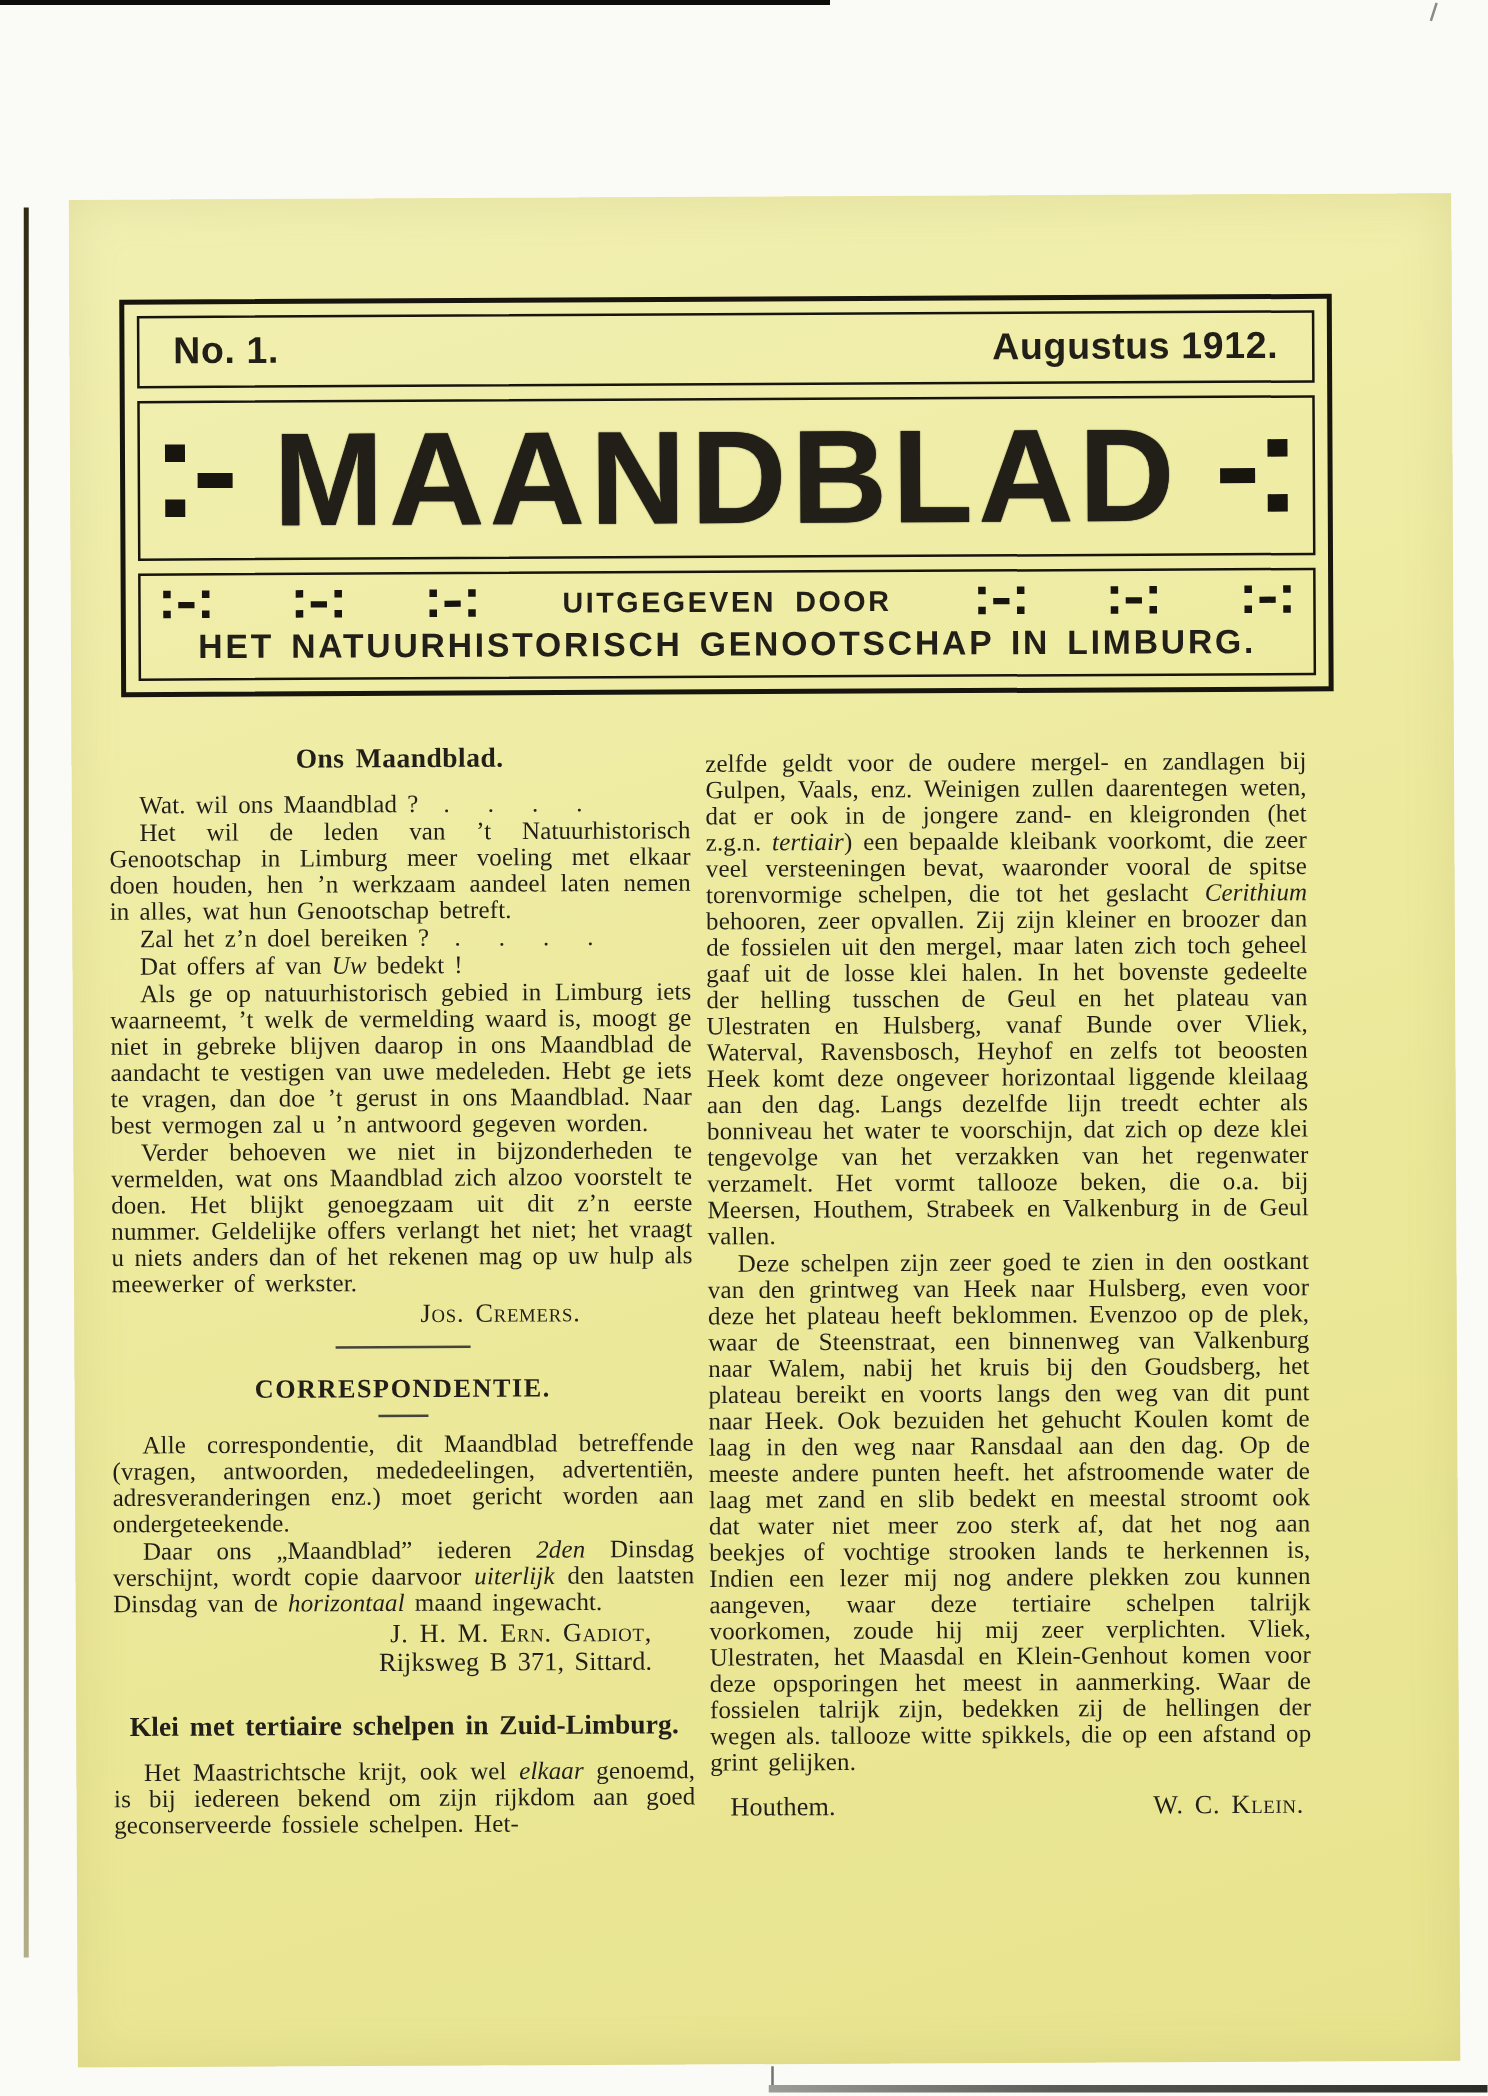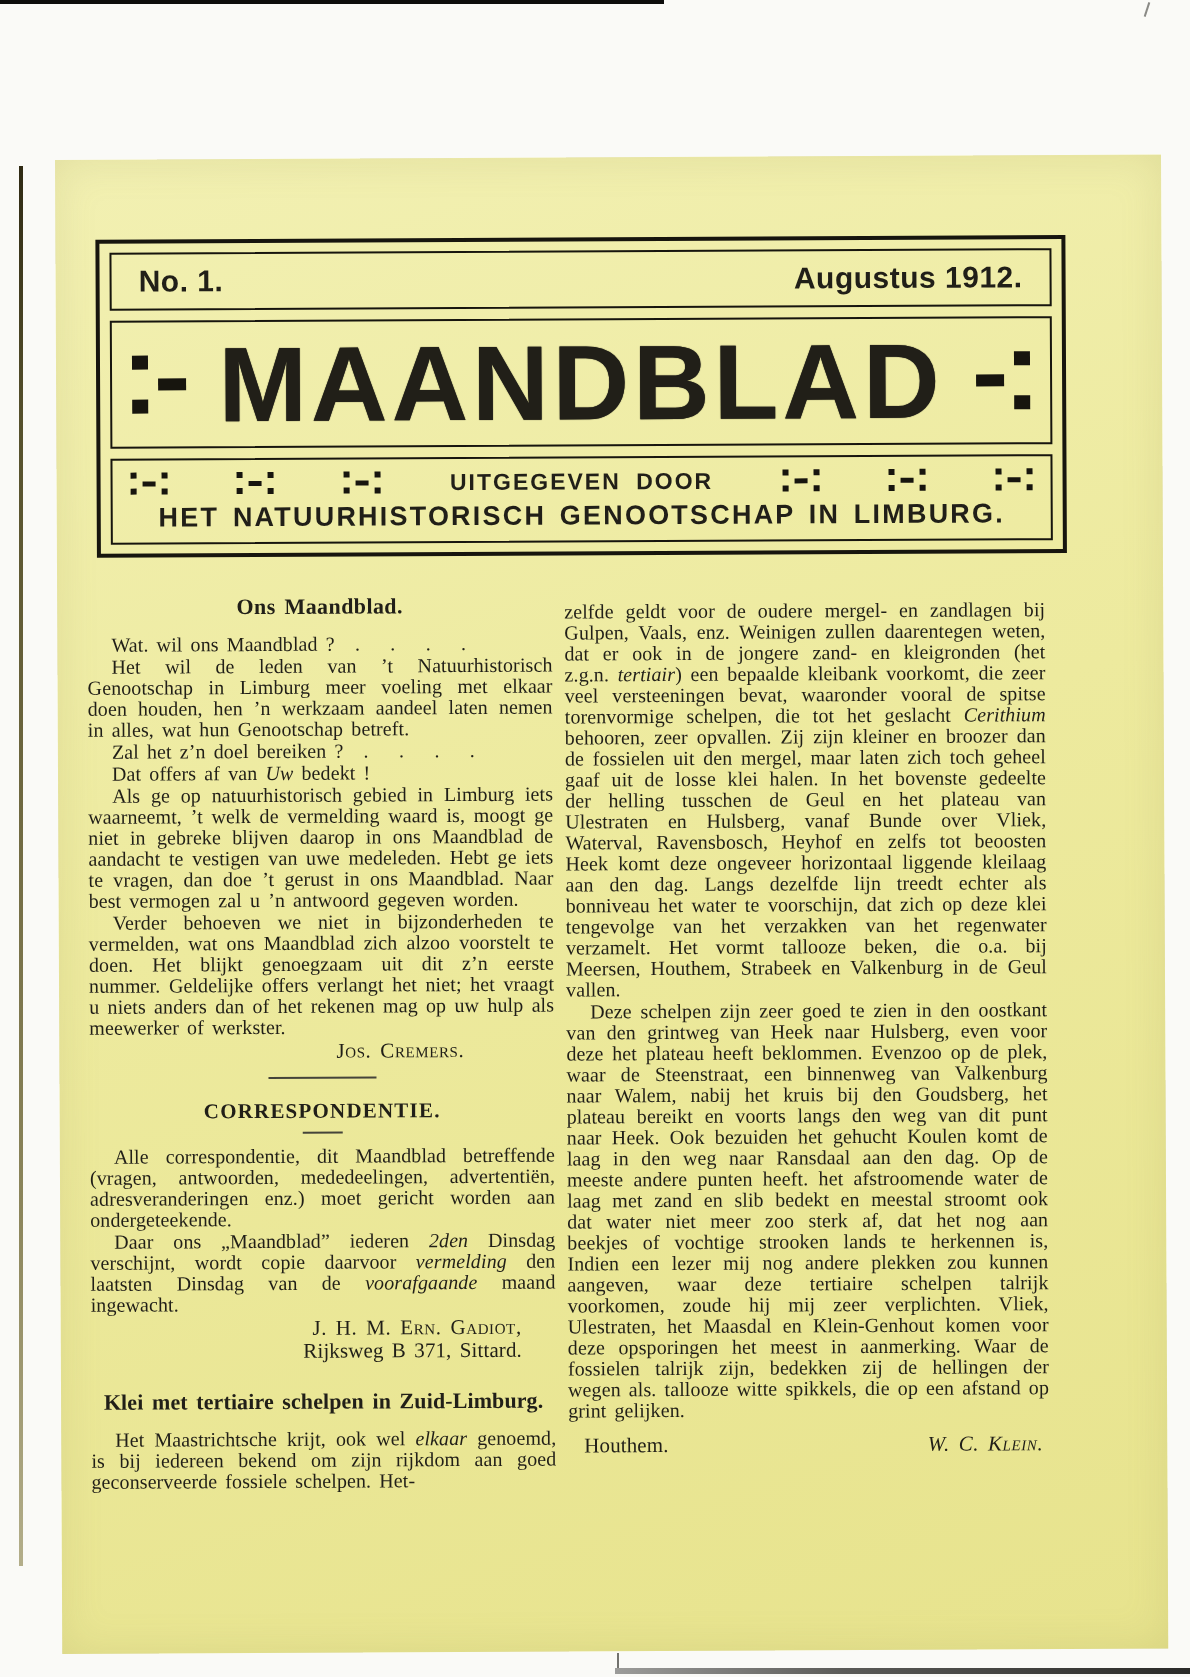--- a/index.html
+++ b/index.html
@@ -74,21 +74,21 @@
   .sig-cremers{margin:3px 90px 0 0;text-align:right;font-size:21px;
     font-variant:small-caps;letter-spacing:0.6px;}
   .sig-block{margin:2px 34px 0 0;text-align:right;font-size:21px;line-height:23px;}
   .sig-name{font-variant:small-caps;letter-spacing:0.6px;}
   hr.div-long{width:108px;border:none;border-top:2px solid #45443a;margin:15px auto 0 auto;}
   hr.div-short{width:40px;border:none;border-top:2px solid #45443a;margin:8px auto 0 auto;}
   .after-div{margin-top:12px !important;}
   .after-klei{margin-top:14px !important;}
   .footer-line{display:flex;justify-content:space-between;margin-top:14px;
     padding:0 6px 0 16px;font-size:21px;}
-  .footer-author{font-variant:small-caps;letter-spacing:0.6px;font-style:italic;}
+  .footer-author{font-variant:small-caps;letter-spacing:0.6px;}
   i{font-style:italic;}
 </style>
 </head>
 <body>
 
 <div class="stage">
 
   <div class="top-scan-line"></div>
   <div class="corner-mark"></div>
   <div class="left-edge-line"></div>
@@ -205,21 +205,21 @@
       <p><span>Dat offers af van </span><i>Uw</i><span> bedekt !</span></p>
       <p><span>Als ge op natuurhistorisch gebied in Limburg iets waarneemt, ’t welk de vermelding waard is, moogt ge niet in gebreke blijven daarop in ons Maandblad de aandacht te vestigen van uwe medeleden.  Hebt ge iets te vragen, dan doe ’t gerust in ons Maandblad.  Naar best vermogen zal u ’n antwoord gegeven worden.</span></p>
       <p><span>Verder behoeven we niet in bijzonderheden te vermelden, wat ons Maandblad zich alzoo voorstelt te doen.  Het blijkt genoegzaam uit dit z’n eerste nummer.  Geldelijke offers verlangt het niet; het vraagt u niets anders dan of het rekenen mag op uw hulp als meewerker of werkster.</span></p>
       <div class="sig-cremers">Jos. Cremers.</div>
 
       <hr class="div-long">
 
       <h3 class="corr-head">CORRESPONDENTIE.</h3>
       <hr class="div-short">
       <p class="after-div"><span>Alle correspondentie, dit Maandblad betreffende (vragen, antwoorden, mededeelingen, advertentiën, adresveranderingen enz.) moet gericht worden aan ondergeteekende.</span></p>
-      <p><span>Daar ons „Maandblad” iederen </span><i>2den</i><span> Dinsdag verschijnt, wordt copie daarvoor </span><i>vermelding</i><span> den laatsten Dinsdag van de </span><i>voorafgaande</i><span> maand ingewacht.</span></p>
+      <p><span>Daar ons „Maandblad” iederen </span><i>2den</i><span> Dinsdag verschijnt, wordt copie daarvoor </span><i>uiterlijk</i><span> den laatsten Dinsdag van de </span><i>horizontaal</i><span> maand ingewacht.</span></p>
       <div class="sig-block">
         <div class="sig-name">J. H. M. Ern. Gadiot,</div>
         <div>Rijksweg B 371, Sittard.</div>
       </div>
 
       <h3 class="klei-head">Klei met tertiaire schelpen in Zuid-Limburg.</h3>
       <p class="after-klei"><span>Het Maastrichtsche krijt, ook wel </span><i>elkaar</i><span> genoemd, is bij iedereen bekend om zijn rijkdom aan goed geconserveerde fossiele schelpen.  Het-</span></p>
     </div>
 
     <div class="col col-right">

